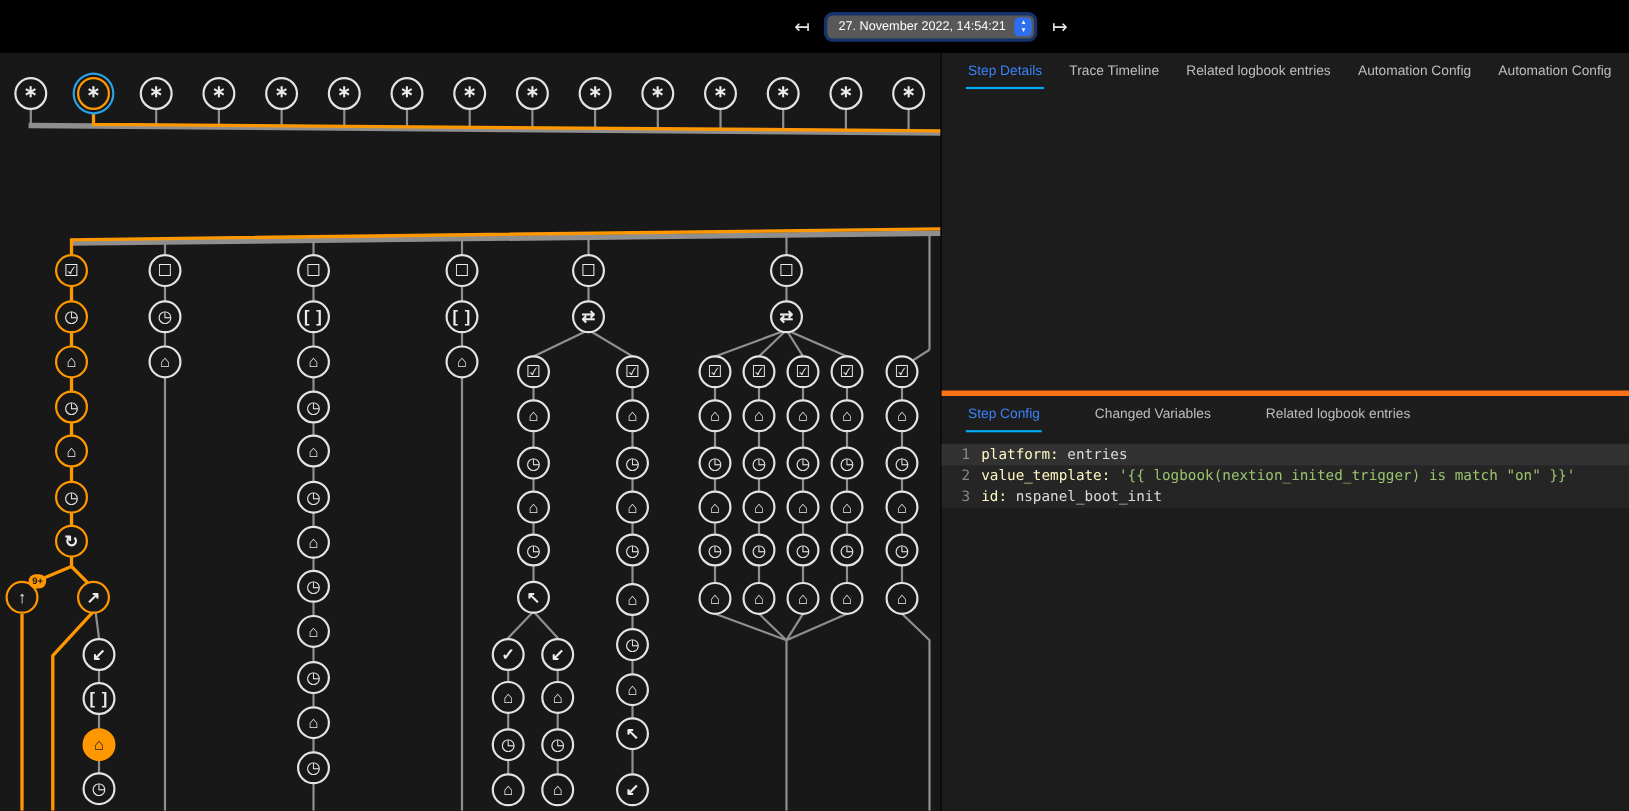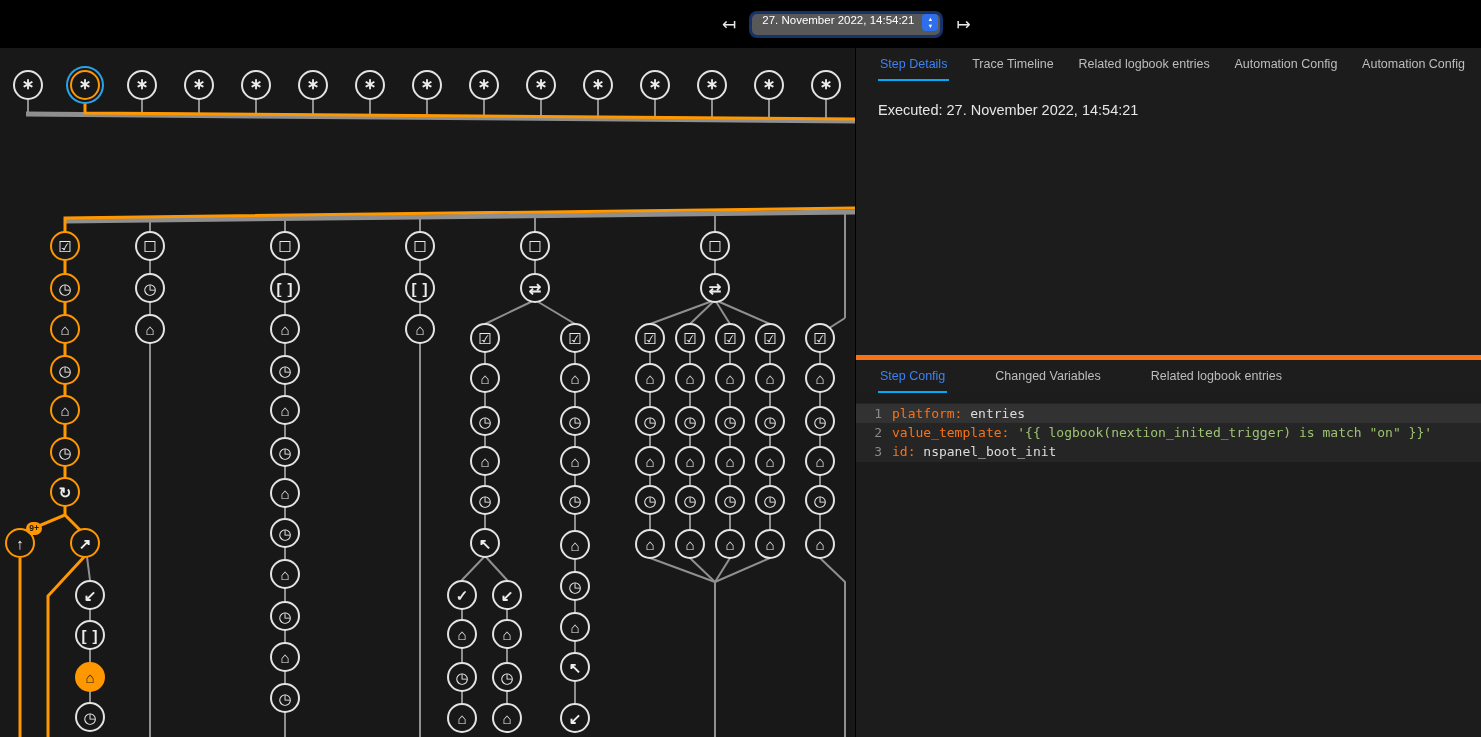--- a/index.html
+++ b/index.html
@@ -5,21 +5,21 @@
   html,body{margin:0;padding:0}
   body{
     width:1481px;height:737px;overflow:hidden;position:relative;
     background:#181818;color:#ddd;
     font-family:"Liberation Sans", sans-serif;
   }
   
   .topbar{position:absolute;top:0;left:0;width:1481px;height:48px;background:#000;z-index:40}
   .nav-group{position:absolute;left:722px;top:0;height:48px;display:flex;align-items:center;gap:16px}
   .nav-icon{color:#e8e8e8;font-size:17px;line-height:1;cursor:pointer;user-select:none}
-  .run-select{display:flex;align-items:flex-start;gap:8px;background:#585858;border-radius:5px;height:21px;
+  .run-select{display:flex;align-items:center;gap:8px;background:#585858;border-radius:5px;height:21px;
     padding:0 2px 0 10px;box-shadow:0 0 0 3px rgba(47,111,237,.45);cursor:pointer}
   .run-select .val{font-size:11.5px;color:#fff;white-space:nowrap}
   .stepper{width:16px;height:17px;background:#2f6fed;border-radius:4px;display:flex;flex-direction:column;
     align-items:center;justify-content:center}
   .stepper span{font-size:6.5px;color:#fff;line-height:7px;display:block}
   
   .graph-pane{position:absolute;top:0;left:0;width:855px;height:737px;background:#181818;overflow:hidden}
   #edges{position:absolute;left:0;top:0;z-index:1}
   #nodes{position:absolute;left:0;top:0;width:855px;height:737px;z-index:5}
   .node{position:absolute;width:30px;height:30px;border-radius:50%;background:#181818;
@@ -50,21 +50,21 @@
   .tab{background:none;border:none;outline:none;color:#bdbdbd;font-size:12.5px;padding:0 2px;
     border-bottom:2px solid transparent;cursor:pointer;font-family:inherit;white-space:nowrap}
   .tab.active{color:#3b82f6;border-bottom-color:#03a9f4}
   .executed{margin:21px 0 0 22px;font-size:14.5px;color:#e6e6e6}
   .bottom{position:absolute;top:307px;left:0;right:0}
   .code{margin-top:10px;background:#252525;padding:1px 0;
     font-family:"DejaVu Sans Mono", monospace;font-size:13px}
   .code-line{display:flex;height:19px;line-height:19px;white-space:pre}
   .code-line.hl{background:#323232}
   .gutter{width:26px;padding-right:10px;text-align:right;color:#8a8a8a;flex:none}
-  .tk-key{color:#f97316}
+  .tk-key{color:#fef9c3}
   .tk-str{color:#9bc46f}
   .tk-plain{color:#dcdcdc}
 </style>
 </head>
 <body>
 
 <div class="graph-pane">
   <svg id="edges" width="855" height="737">
       <polyline points="28,100 28,116" fill="none" stroke="#8f8f8f" stroke-width="2"></polyline>
       <polyline points="142,100 142,116" fill="none" stroke="#8f8f8f" stroke-width="2"></polyline>
@@ -449,21 +449,20 @@
 </div>
 
 <div class="right-pane">
   <div class="tabbar top" id="detail-tabs">
       <button class="tab active"><span>Step Details</span></button>
       <button class="tab"><span>Trace Timeline</span></button>
       <button class="tab"><span>Related logbook entries</span></button>
       <button class="tab"><span>Automation Config</span></button>
       <button class="tab"><span>Automation Config</span></button>
     </div>
-  <div class="executed">Executed: 27. November 2022, 14:54:21</div>
   <div class="bottom">
     <div class="tabbar config" id="config-tabs">
         <button class="tab active"><span>Step Config</span></button>
         <button class="tab"><span>Changed Variables</span></button>
         <button class="tab"><span>Related logbook entries</span></button>
       </div>
     <div class="code" id="code">
         <div class="code-line hl"><span class="gutter">1</span><span><span class="tk-key">platform:</span><span class="tk-plain"> entries</span></span></div>
         <div class="code-line"><span class="gutter">2</span><span><span class="tk-key">value_template:</span><span class="tk-str"> '{{ logbook(nextion_inited_trigger) is match "on" }}'</span></span></div>
         <div class="code-line"><span class="gutter">3</span><span><span class="tk-key">id:</span><span class="tk-plain"> nspanel_boot_init</span></span></div>

